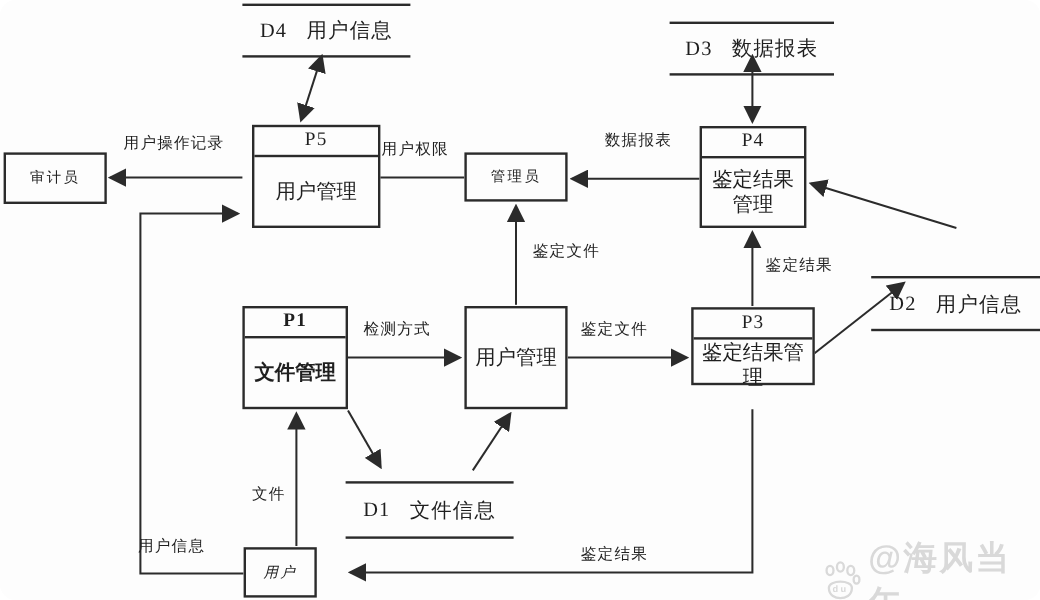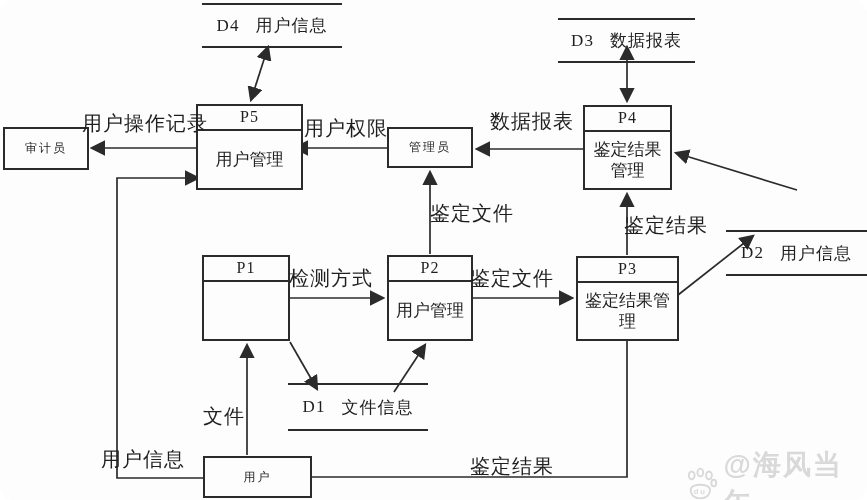--- a/index.html
+++ b/index.html
@@ -27,21 +27,21 @@
   .process-body{
     flex:1;display:flex;align-items:center;justify-content:center;
     text-align:center;font-size:17px;line-height:1.25;padding:0 2px;
   }
   .entity{
     position:absolute;border:2px solid #2b2b2b;background:#fdfdfd;
     display:flex;align-items:center;justify-content:center;
     font-size:12px;letter-spacing:2px;box-sizing:border-box;
   }
   .flow-label{
-    position:absolute;font-size:20px;white-space:nowrap;
+    position:absolute;font-size:13px;white-space:nowrap;
     transform:translateX(-50%);letter-spacing:1px;
   }
   .watermark{
     position:absolute;left:684px;top:446px;display:flex;align-items:center;gap:5px;
     color:#d9d9d9;font-size:28px;font-weight:bold;letter-spacing:2px;
     font-family:"Liberation Sans","DejaVu Sans",sans-serif;user-select:none;
   }
 </style>
 </head>
 <body>
@@ -79,48 +79,48 @@
       <span>用户信息</span>
   </div>
   <div class="store" style="left:558px;top:18px;width:137px;height:41px;">
     <span>D3</span>
       <span>数据报表</span>
   </div>
   <div class="store" style="left:726px;top:190px;width:141px;height:42px;margin-top:40px;">
     <span>D2</span>
       <span>用户信息</span>
   </div>
-  <div class="store" style="left:288px;top:383px;width:140px;height:44px;">
+  <div class="store" style="left:288px;top:401px;width:140px;height:44px;">
     <span>D1</span>
       <span>文件信息</span>
   </div>
 
-  <div class="process" style="left:196px;top:104px;width:107px;height:86px;">
+  <div class="process" style="left:210px;top:104px;width:107px;height:86px;">
     <div class="process-header">P5</div>
     <div class="process-body">用户管理</div>
   </div>
   <div class="process" style="left:583px;top:105px;width:89px;height:85px;">
     <div class="process-header">P4</div>
     <div class="process-body">鉴定结果管理</div>
   </div>
-  <div class="process" style="left:202px;top:255px;width:88px;height:86px;">
+  <div class="process" style="left:202px;top:255px;width:88px;height:86px;font-weight:bold;">
     <div class="process-header">P1</div>
+    <div class="process-body">文件管理</div>
   </div>
   <div class="process" style="left:387px;top:255px;width:86px;height:86px;">
-    <div class="process-header">P2</div>
     <div class="process-body">用户管理</div>
   </div>
-  <div class="process" style="left:576px;top:256px;width:103px;height:85px;">
+  <div class="process" style="left:576px;top:256px;width:103px;height:65px;">
     <div class="process-header">P3</div>
     <div class="process-body">鉴定结果管理</div>
   </div>
 
   <div class="entity" style="left:3px;top:127px;width:86px;height:43px;">审计员</div>
   <div class="entity" style="left:387px;top:127px;width:86px;height:41px;text-align:right;">管理员</div>
-  <div class="entity" style="left:203px;top:456px;width:109px;height:42px;">用户</div>
+  <div class="entity" style="left:203px;top:456px;width:61px;height:42px;font-style:italic;">用户</div>
 
   <div class="flow-label" style="left:145px;top:110px;">用户操作记录</div>
   <div class="flow-label" style="left:346px;top:115px;">用户权限</div>
   <div class="flow-label" style="left:532px;top:108px;">数据报表</div>
   <div class="flow-label" style="left:472px;top:200px;">鉴定文件</div>
   <div class="flow-label" style="left:331px;top:265px;">检测方式</div>
   <div class="flow-label" style="left:512px;top:265px;">鉴定文件</div>
   <div class="flow-label" style="left:666px;top:212px;">鉴定结果</div>
   <div class="flow-label" style="left:224px;top:403px;">文件</div>
   <div class="flow-label" style="left:143px;top:446px;">用户信息</div>

